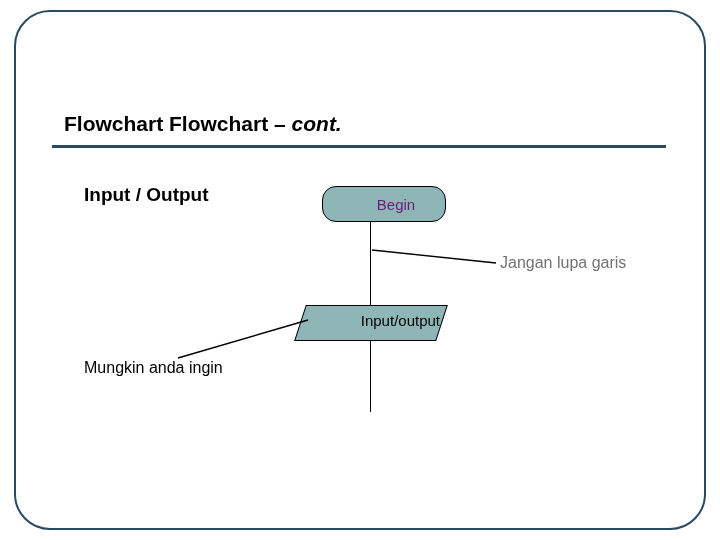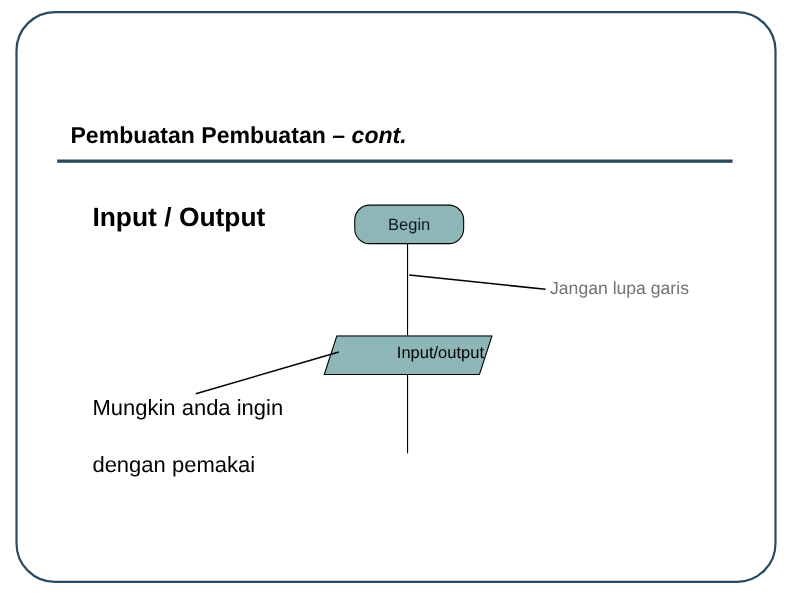--- a/index.html
+++ b/index.html
@@ -42,39 +42,40 @@
     top: 145px;
     left: 52px;
     width: 614px;
     height: 0;
     border-bottom: 3px solid #2a4a60;
   }
   .section-label {
     position: absolute;
     top: 184px;
     left: 84px;
-    font-size: 24px;
+    font-size: 19px;
     font-weight: bold;
     color: #000;
   }
   
   .begin-node {
     position: absolute;
     top: 186px;
     left: 322px;
     width: 98px;
     height: 34px;
     background: #8fb6b6;
     border: 1px solid #000;
     border-radius: 14px;
     display: flex;
     align-items: center;
     justify-content: center;
     font-size: 15px;
-    color: #0f172a;
+    color: #701a75;
+    padding-left: 24px;
   }
   
   .flow-line-1 {
     position: absolute;
     top: 221px;
     left: 370px;
     width: 0;
     height: 84px;
     border-left: 1.5px solid #000;
   }
@@ -113,42 +114,42 @@
     top: 254px;
     left: 500px;
     font-size: 16px;
     color: #737373;
   }
   
   .anno-left {
     position: absolute;
     top: 358px;
     left: 84px;
-    font-size: 20px;
+    font-size: 16px;
     color: #000;
     line-height: 1.3;
     width: 190px;
   }
   
   svg.pointer-lines {
     position: absolute;
     top: 0;
     left: 0;
     width: 720px;
     height: 540px;
     pointer-events: none;
   }
 </style>
 </head>
 <body>
 
 <div class="slide-frame"></div>
 
 <div class="title">
-  <span class="bold">Pembuatan Pembuatan</span><span class="bold"> – </span><span class="italic">cont.</span>
+  <span class="bold">Flowchart Flowchart</span><span class="bold"> – </span><span class="italic">cont.</span>
 </div>
 <div class="title-underline"></div>
 
 <div class="section-label">Input / Output</div>
 
 <div class="begin-node">
   <span>Begin</span>
 </div>
 
 <div class="flow-line-1"></div>
@@ -156,21 +157,20 @@
 <div class="io-node"></div>
 <div class="io-node-label">Input/output</div>
 
 <div class="flow-line-2"></div>
 
 <div class="anno-right">Jangan lupa garis</div>
 
 <div class="anno-left">
   <span>Mungkin anda ingin</span><br>
   <br>
-  <span>dengan pemakai</span>
 </div>
 
 <svg class="pointer-lines">
 
   <line x1="496" y1="263" x2="372" y2="250" stroke="#000" stroke-width="1.4"></line>
 
   <line x1="178" y1="358" x2="308" y2="320" stroke="#000" stroke-width="1.4"></line>
 </svg>
 
 </body></html>

